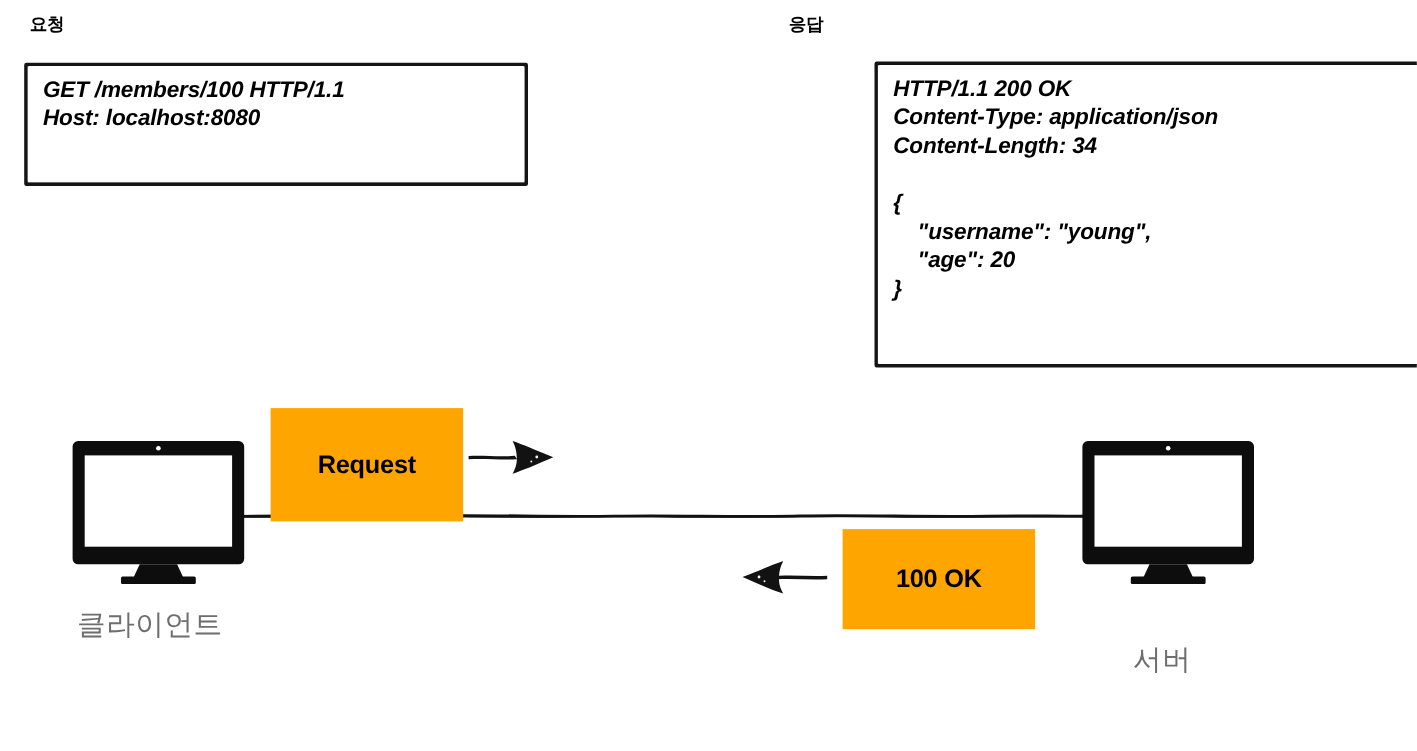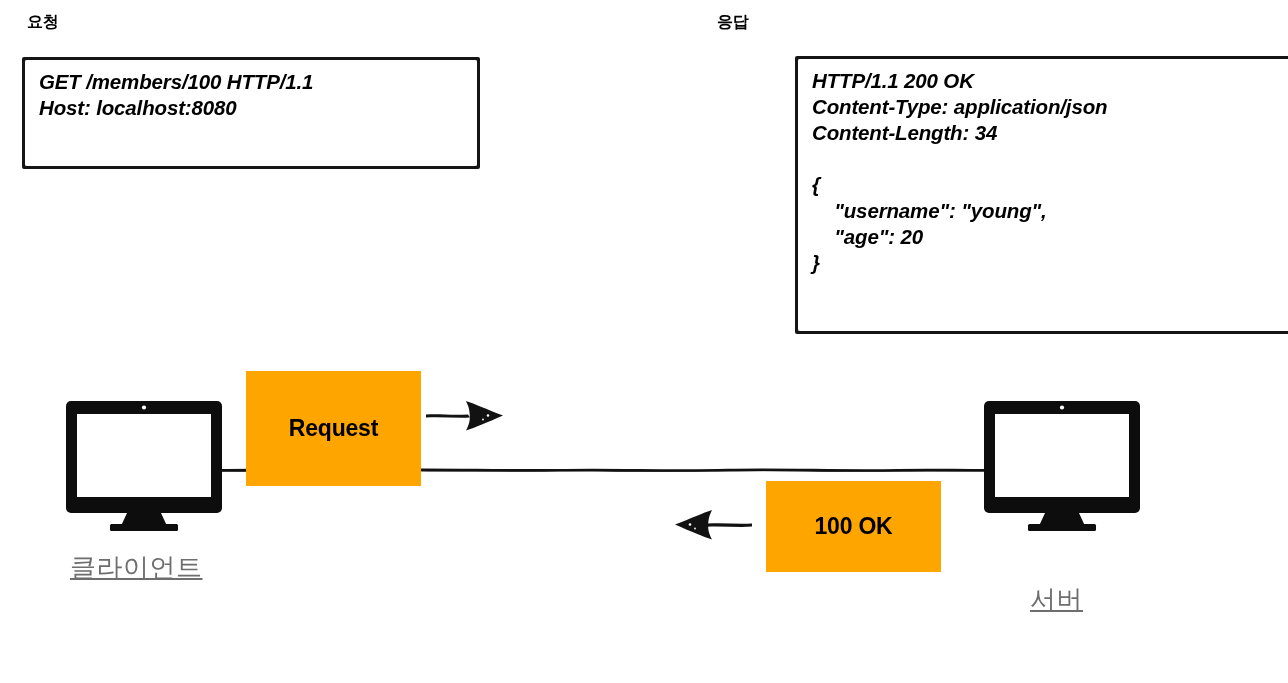--- a/index.html
+++ b/index.html
@@ -75,41 +75,40 @@
     position: absolute;
     background: var(--chip-color, #ffa500);
     display: flex;
     align-items: center;
     justify-content: center;
     color: #000000;
     font-weight: bold;
     font-size: 23px;
     letter-spacing: -0.2px;
   }
-  #chip-request { left: 246px; top: 371px; width: 175px; height: 115px; }
+  #chip-request { left: 246px; top: 371px; width: 175px; height: 103px; }
   #chip-response { left: 766px; top: 481px; width: 175px; height: 91px; }
 
   
   .arrow { position: absolute; }
   #arrow-request { left: 423px; top: 396px; width: 84px; height: 40px; }
   #arrow-response { left: 671px; top: 505px; width: 84px; height: 40px; }
 
   
   .monitor { position: absolute; }
   #monitor-client { left: 63px; top: 398px; width: 162px; height: 133px; }
   #monitor-server { left: 981px; top: 398px; width: 162px; height: 133px; }
 
   
   .device-label {
     position: absolute;
     font-size: 26px;
     color: #6e6e6e;
     white-space: nowrap;
     letter-spacing: 0.5px;
-    text-decoration: underline;
   }
   #label-client { left: 70px; top: 550px; }
   #label-server { left: 1030px; top: 550px; margin-top: 32px; }
 </style>
 </head>
 <body>
 
 <div class="heading" id="heading-request">요청</div>
 
 <div class="msg-box" id="request-box">

